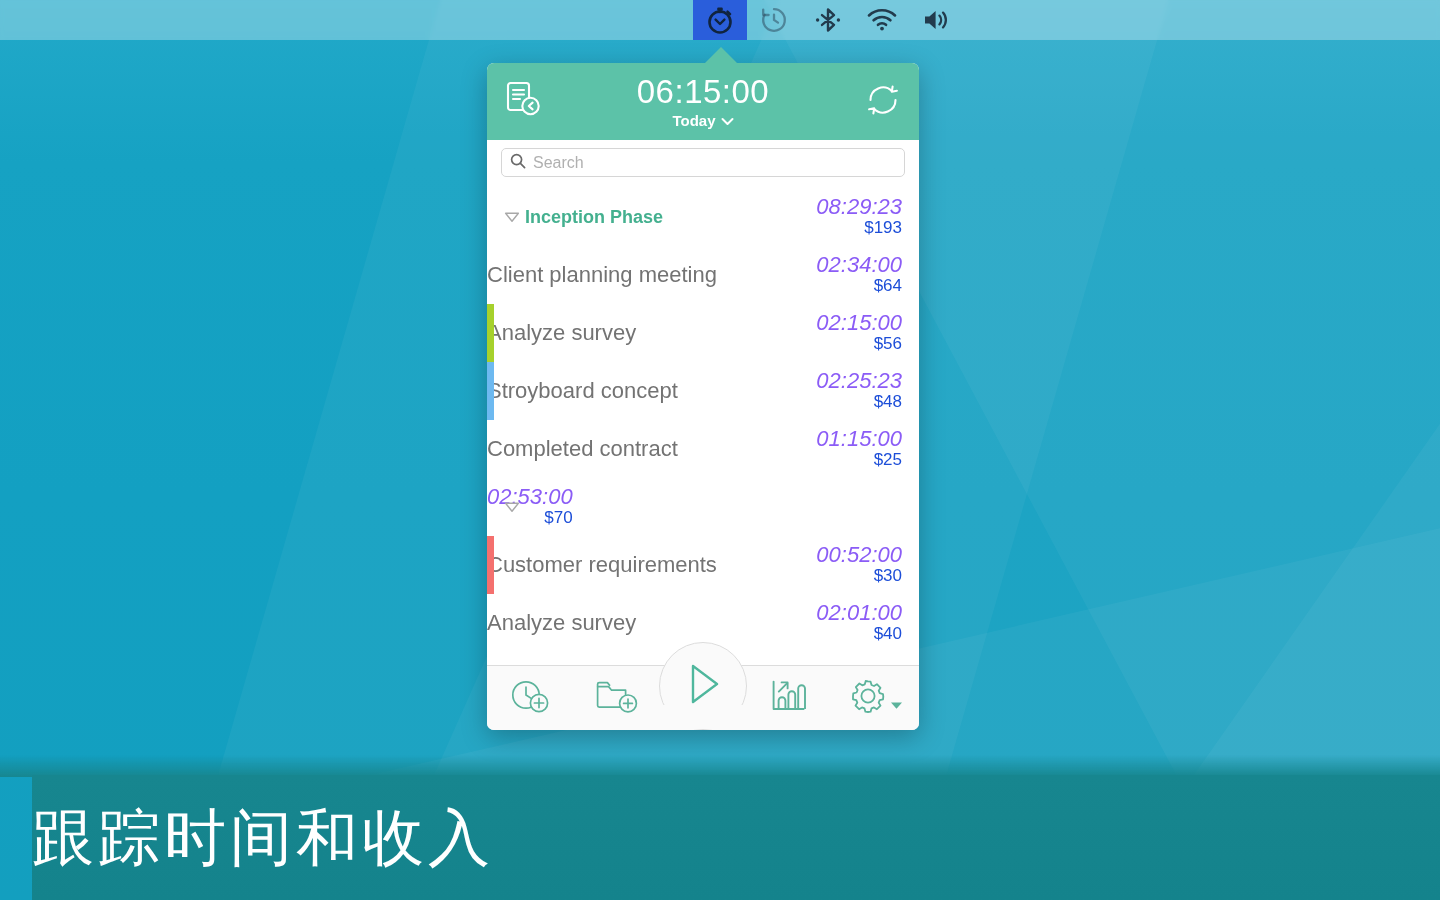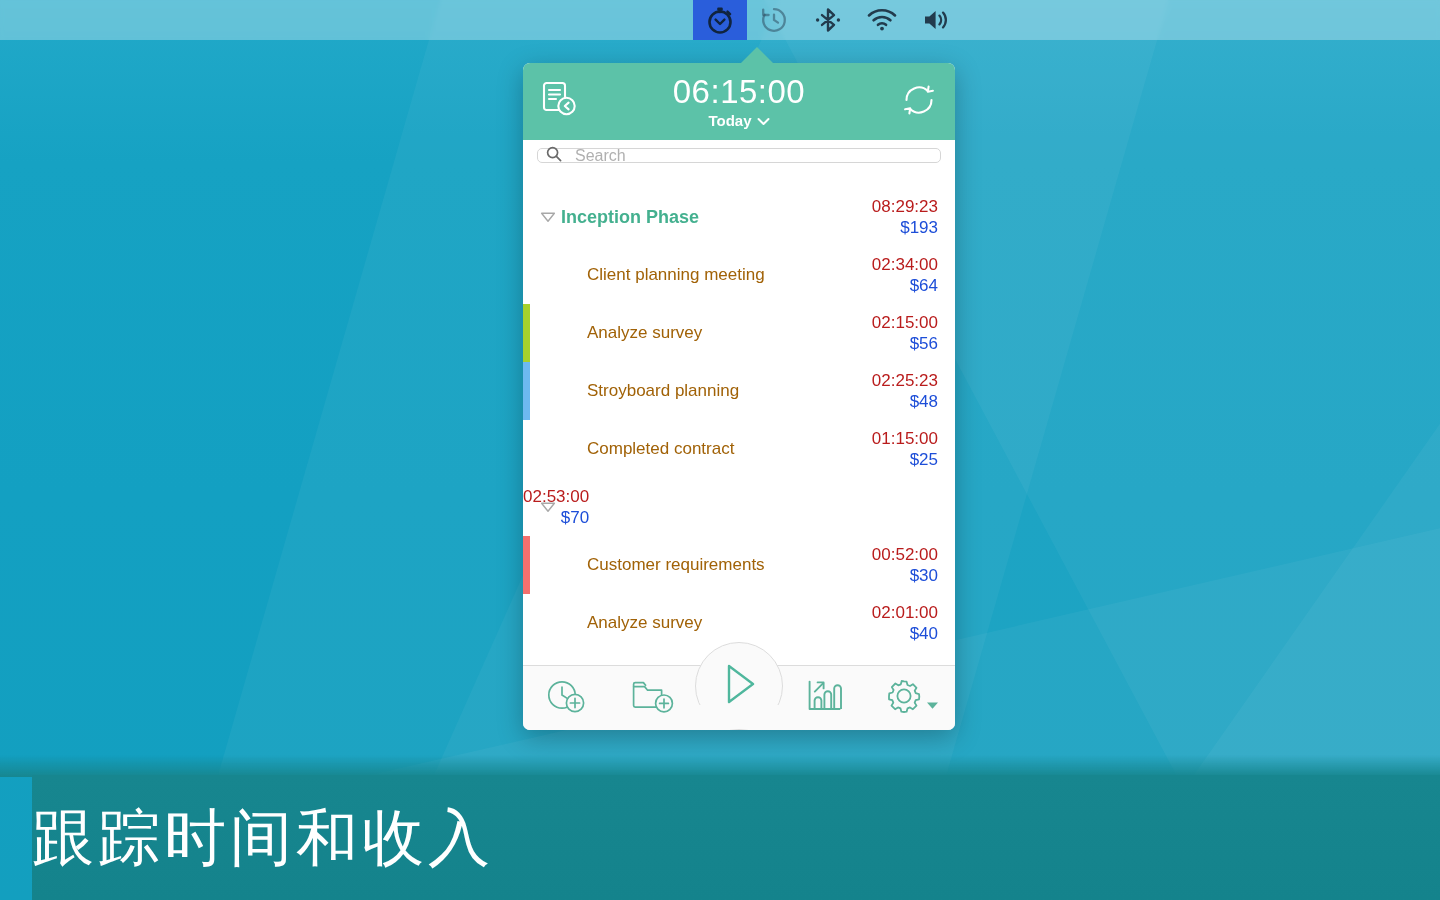--- a/index.html
+++ b/index.html
@@ -33,21 +33,21 @@
   }
   #menubar .spacer{ flex:0 0 693px; }
   .mb-item{
     width:54px; display:flex; align-items:center; justify-content:center;
   }
   .mb-item.active{ background:#2a5edb; }
   .mb-item svg{ display:block; }
 
   
   #panel{
-    position:absolute; left:523px; top:63px; width:432px; height:667px;
+    position:absolute; left:487px; top:63px; width:432px; height:667px;
     background:#ffffff;
     border-radius:7px;
     box-shadow:0 7px 26px rgba(0,0,0,.26);
     overflow:visible;
   }
   #notch{
     position:absolute; left:217px; top:-16px; width:0; height:0;
     border-left:17px solid transparent;
     border-right:17px solid transparent;
     border-bottom:17px solid #5cc2a8;
@@ -71,51 +71,51 @@
   }
   #period{
     color:#ffffff; font-size:15px; font-weight:bold; line-height:19px;
     display:inline-flex; align-items:center; gap:5px; margin-top:1px;
   }
   #period .chev{ display:inline-block; }
 
   
   #searchwrap{ flex:0 0 48px; background:#fff; padding:8px 14px 6px 14px; }
   #searchbox{
-    height:15px; border:1px solid #d6d6d6; border-radius:5px;
-    display:flex; align-items:center; padding:0 8px; gap:13px;
+    height:29px; border:1px solid #d6d6d6; border-radius:5px;
+    display:flex; align-items:center; padding:0 8px; gap:7px;
     background:#fff;
   }
   #searchbox input{
     border:none; outline:none; flex:1; font-size:16px; color:#444;
     font-family:"Liberation Sans", sans-serif; background:transparent;
   }
   #searchbox input::placeholder{ color:#b0b0b0; }
 
   
   #list{ flex:1; background:#fff; position:relative; overflow:hidden; }
   .row{
     position:relative; height:58px;
     display:flex; align-items:center; padding:0 17px 0 0;
   }
   .row .accent{
     position:absolute; left:0; top:0; width:7px; height:58px;
   }
   .row .rlabel{
-    flex:1; font-size:17px; color:#a16207; padding-left:64px;
+    flex:1; font-size:22px; color:#737373; 
     white-space:nowrap; overflow:hidden; text-overflow:ellipsis;
   }
   .row.phase .rlabel{
     color:#44b08f; font-weight:bold; font-size:18px; padding-left:38px;
   }
   .row .tri-o{
     position:absolute; left:17px; top:21px;
   }
   .row .vals{ text-align:right; line-height:21px; }
-  .row .t{ font-size:17px; color:#b91c1c; display:block; }
+  .row .t{ font-size:22px; color:#8b5cf6; display:block;font-style:italic; }
   .row .m{ font-size:17px; color:#1d4ed8; display:block; font-weight:normal; }
 
   
   #toolbar{
     flex:0 0 65px; background:#fafafa; border-top:1px solid #dcdcdc;
     display:flex; align-items:center; position:relative;
   }
   #toolbar .tb{
     flex:1; display:flex; align-items:center; justify-content:center;
     height:100%; position:relative;
@@ -292,21 +292,21 @@
         <div class="row">
           <div class="accent" style="background: rgb(166, 209, 44);"></div>
           <div class="rlabel">Analyze survey</div>
           <div class="vals">
             <span class="t">02:15:00</span>
             <span class="m">$56</span>
           </div>
         </div>
         <div class="row">
           <div class="accent" style="background: rgb(109, 185, 240);"></div>
-          <div class="rlabel">Stroyboard planning</div>
+          <div class="rlabel">Stroyboard concept</div>
           <div class="vals">
             <span class="t">02:25:23</span>
             <span class="m">$48</span>
           </div>
         </div>
         <div class="row">
           <div class="rlabel">Completed contract</div>
           <div class="vals">
             <span class="t">01:15:00</span>
             <span class="m">$25</span>

